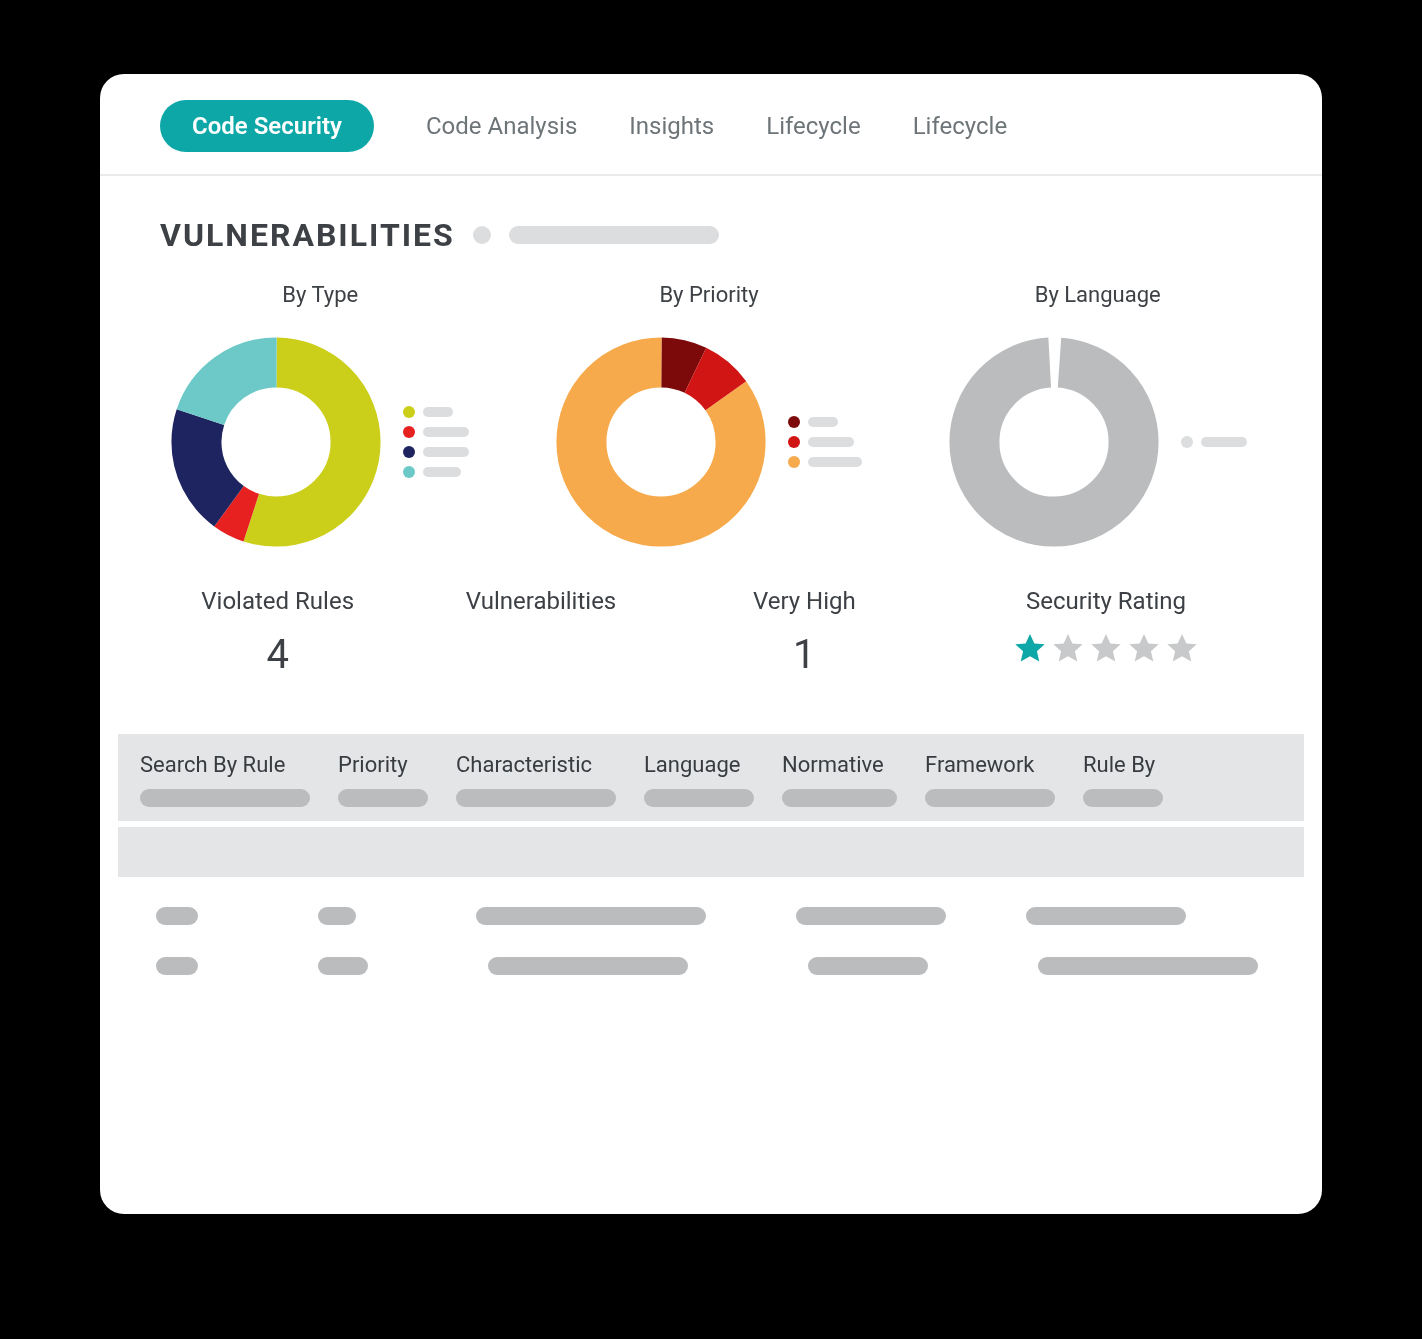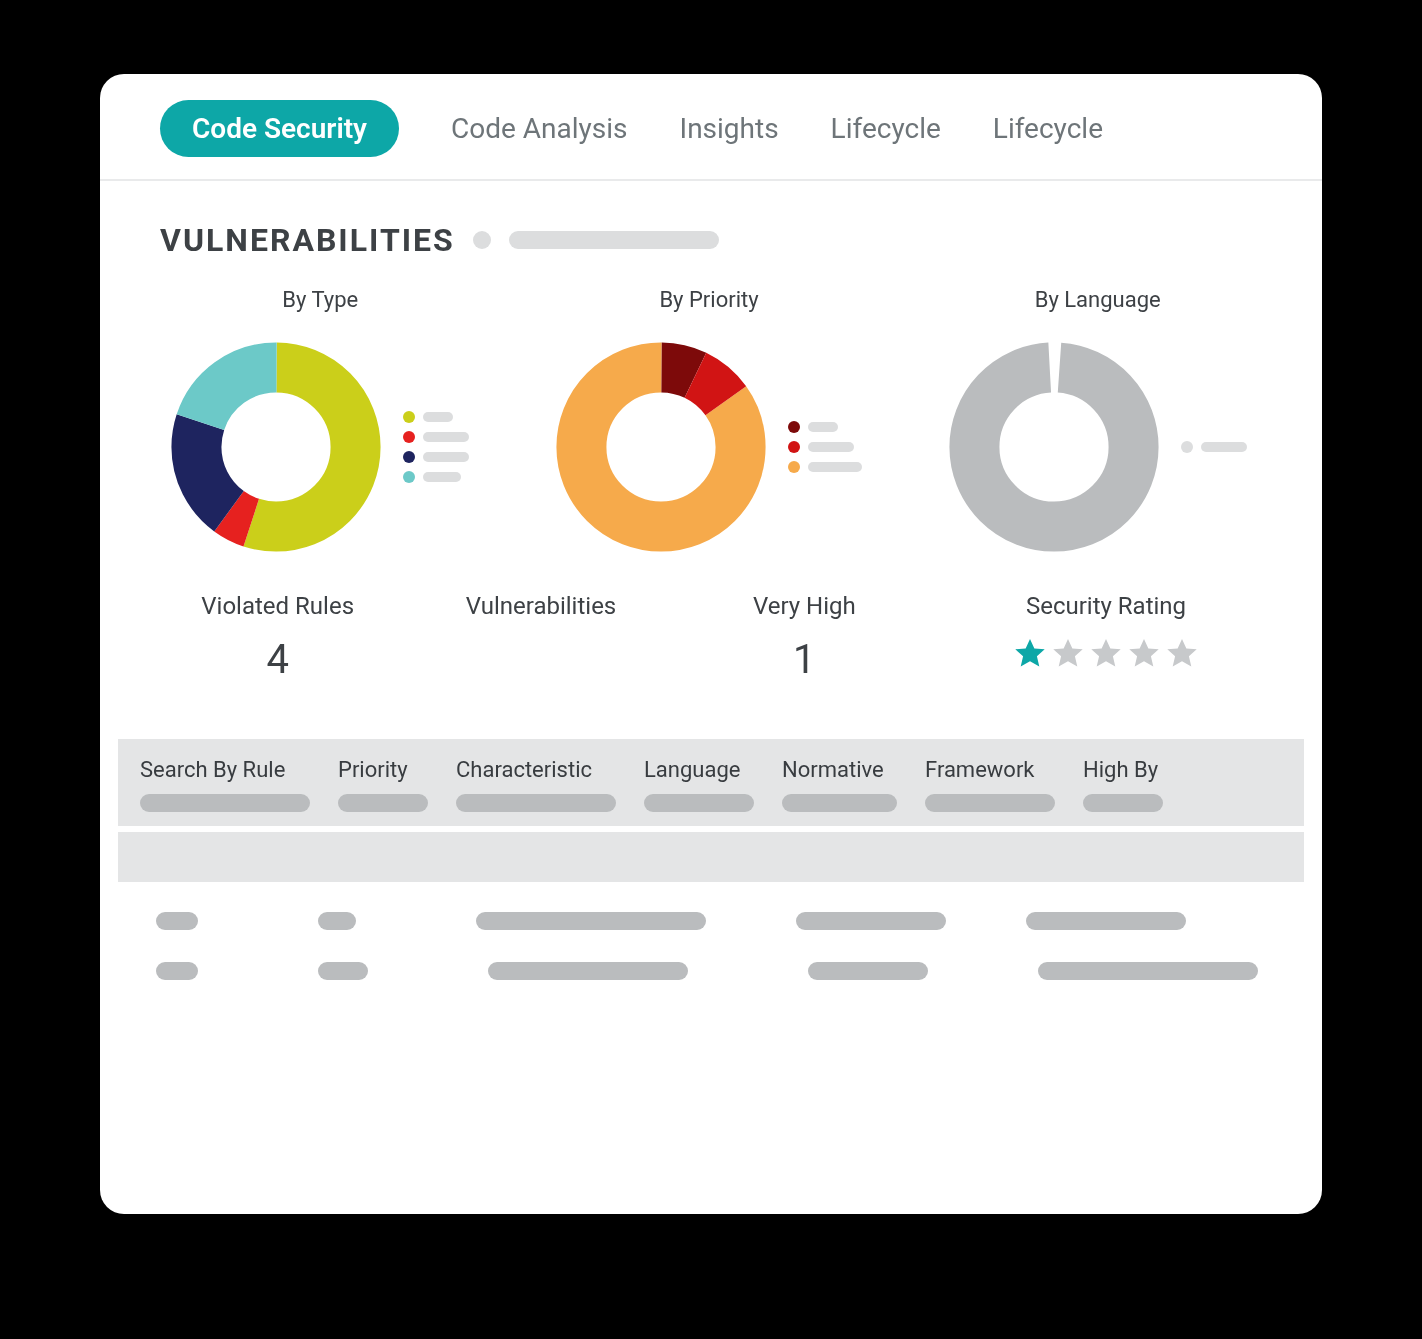--- a/index.html
+++ b/index.html
@@ -23,21 +23,21 @@
   html,body{margin:0;padding:0;background:var(--bg);font-family:"Segoe UI",Roboto,Arial,sans-serif;color:var(--text);}
   .stage{width:1422px;height:1339px;position:relative;}
   .panel{
     position:absolute;left:100px;top:74px;width:1222px;height:1140px;
     background:var(--panel);border-radius:24px;
     box-shadow:0 10px 40px rgba(0,0,0,.15);
     overflow:hidden;
   }
   
   .tabs{display:flex;align-items:center;gap:52px;padding:26px 60px 22px 60px;border-bottom:2px solid #e9eaeb;}
-  .tab{font-size:28px;color:var(--muted);white-space:nowrap;cursor:pointer;}
+  .tab{font-size:24px;color:var(--muted);white-space:nowrap;cursor:pointer;}
   .tab.active{background:var(--teal);color:#fff;font-weight:600;border-radius:999px;padding:12px 32px;}
   .tab:not(.active){padding:12px 0;text-align:right;}
   
   .section-header{display:flex;align-items:center;gap:18px;padding:40px 60px 10px 60px;}
   .section-title{font-size:32px;font-weight:700;letter-spacing:2px;color:#3d4145;}
   .ph-dot{width:18px;height:18px;border-radius:50%;background:var(--grey-ph2);}
   .ph-bar{height:18px;border-radius:9px;background:var(--grey-ph2);width:210px;}
   
   .donut-row{display:flex;justify-content:space-between;padding:18px 40px 0 36px;gap:20px;}
   .donut-col{flex:1;display:flex;flex-direction:column;align-items:center;}
@@ -215,21 +215,21 @@
         </div>
         <div class="filter">
           <span class="filter-label">Normative</span>
           <span class="filter-ph" style="width:115px"></span>
         </div>
         <div class="filter">
           <span class="filter-label">Framework</span>
           <span class="filter-ph" style="width:130px"></span>
         </div>
         <div class="filter">
-          <span class="filter-label">High By</span>
+          <span class="filter-label">Rule By</span>
           <span class="filter-ph" style="width:80px"></span>
         </div>
       </div>
       <div class="filter-sub"></div>
     </div>
 
     <div class="results">
       <div class="row">
         <span class="cell" style="width:42px"></span>
         <span class="cell" style="width:38px;margin-left:60px"></span>

